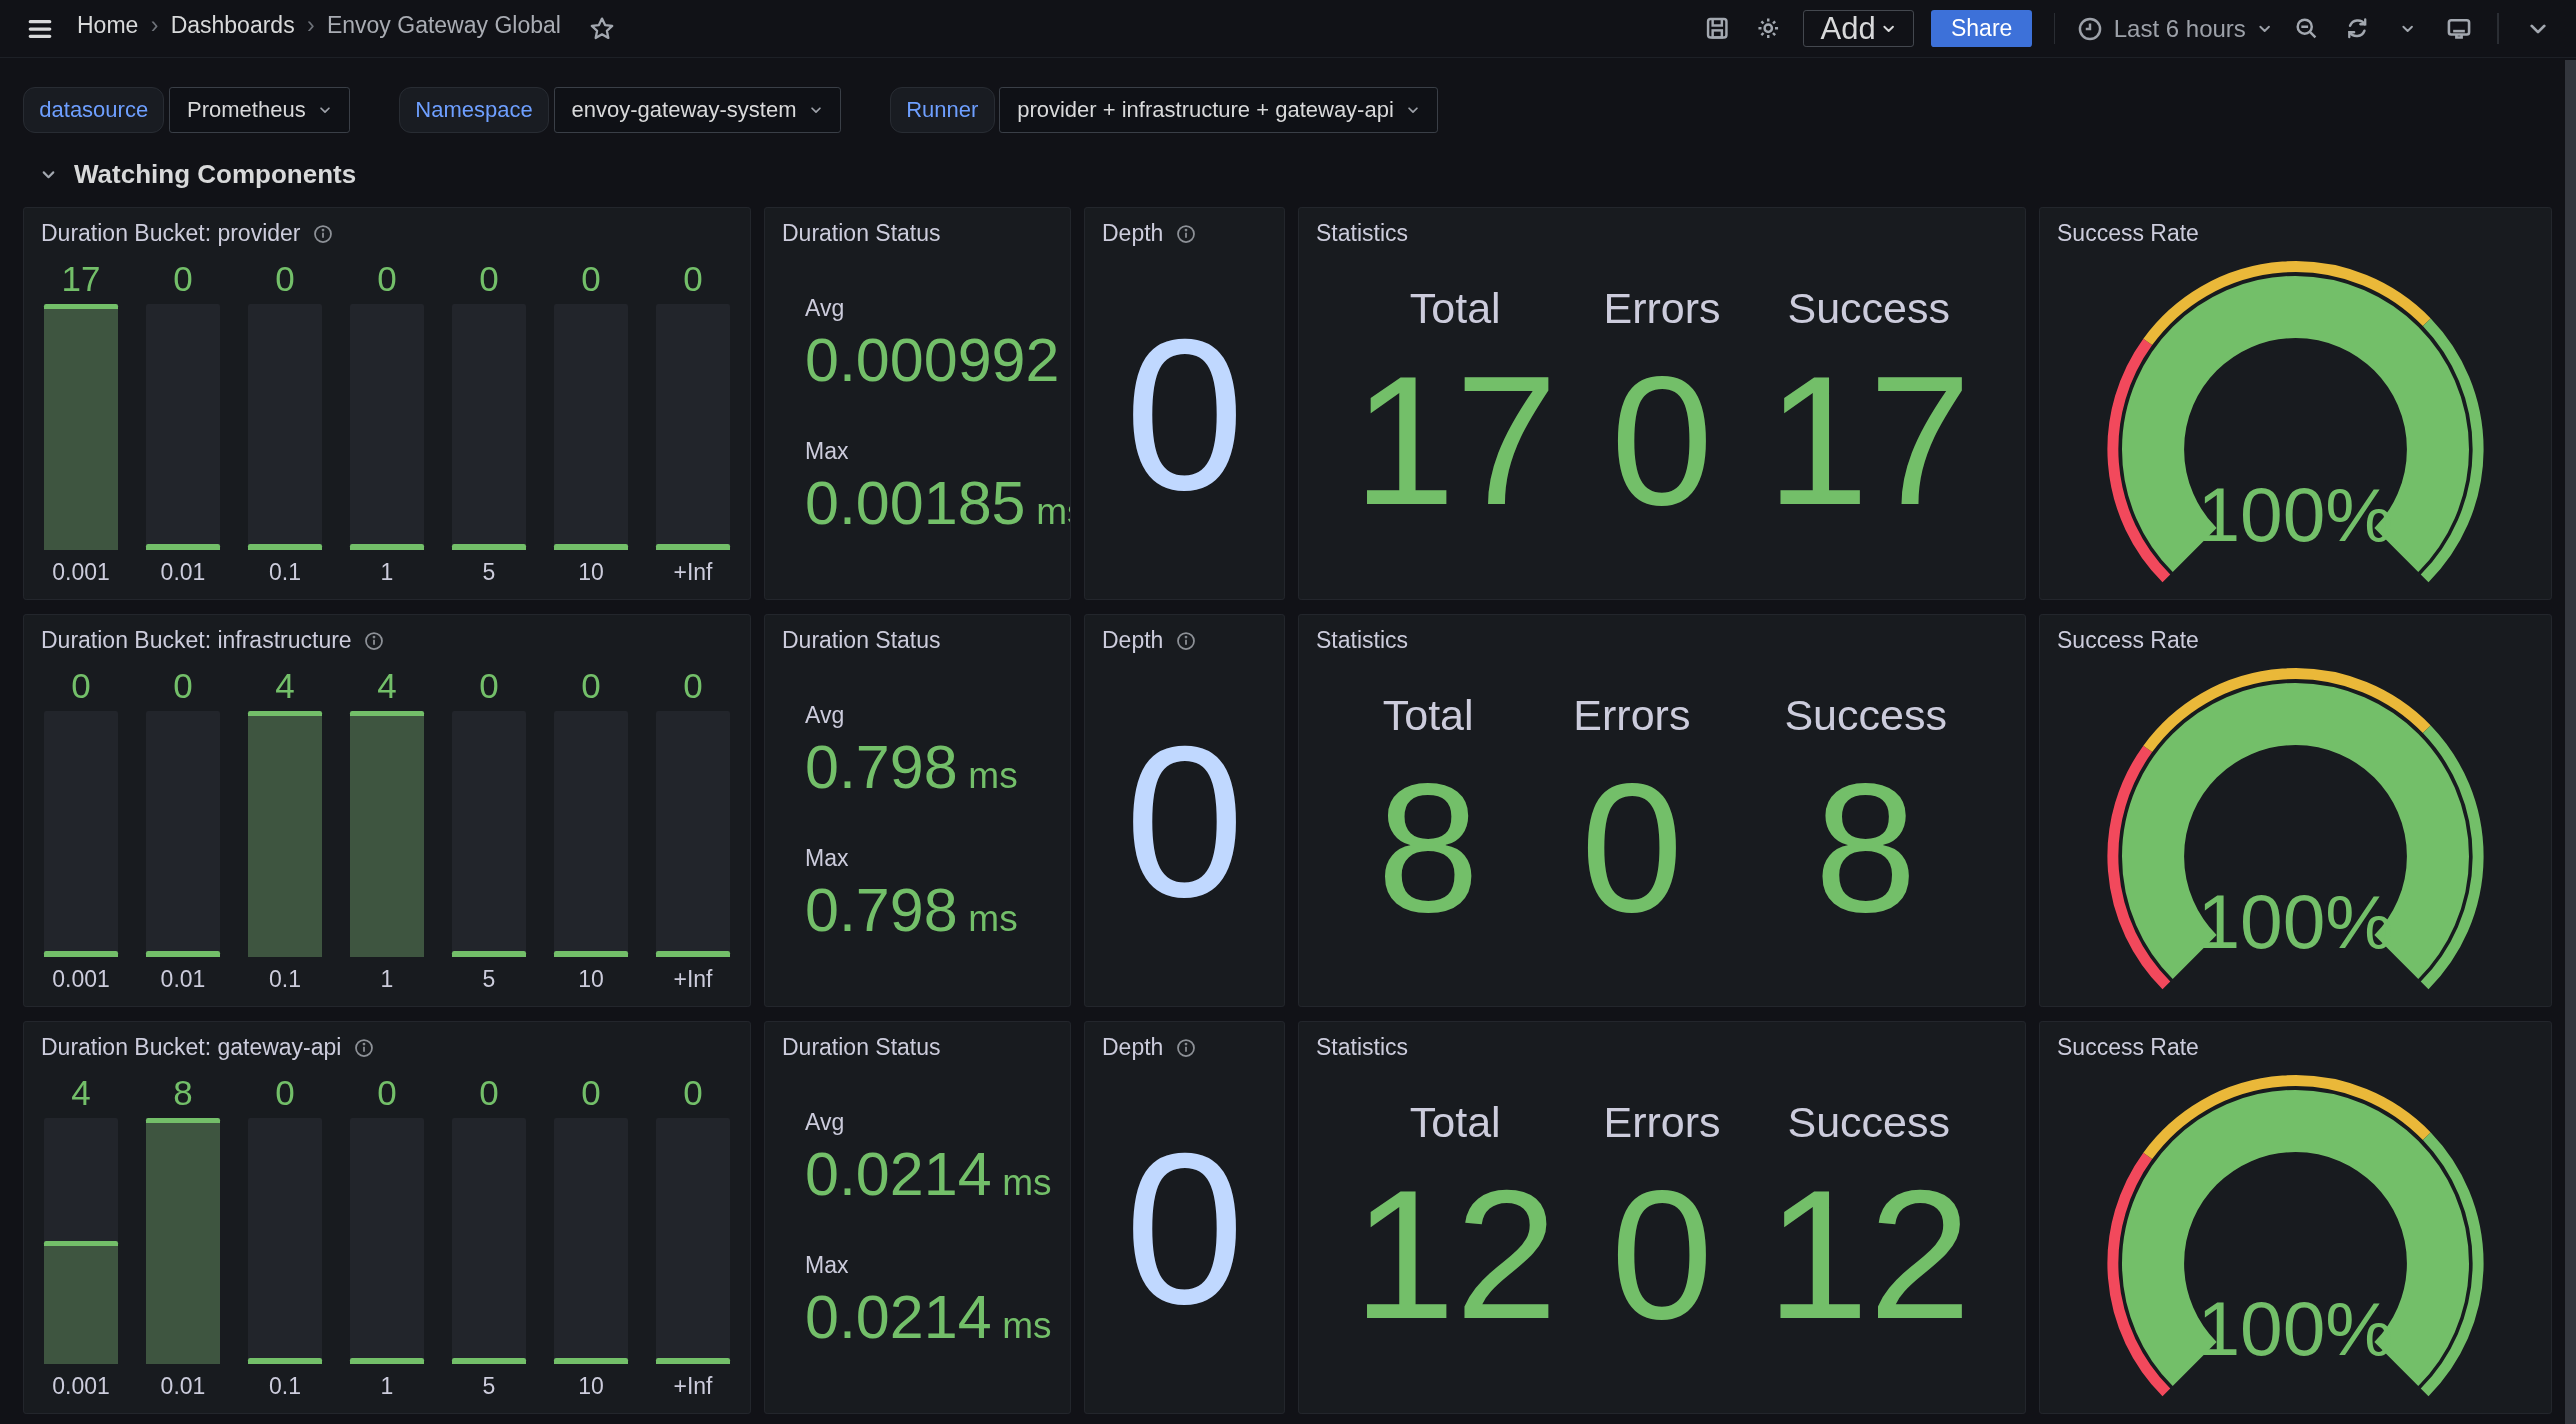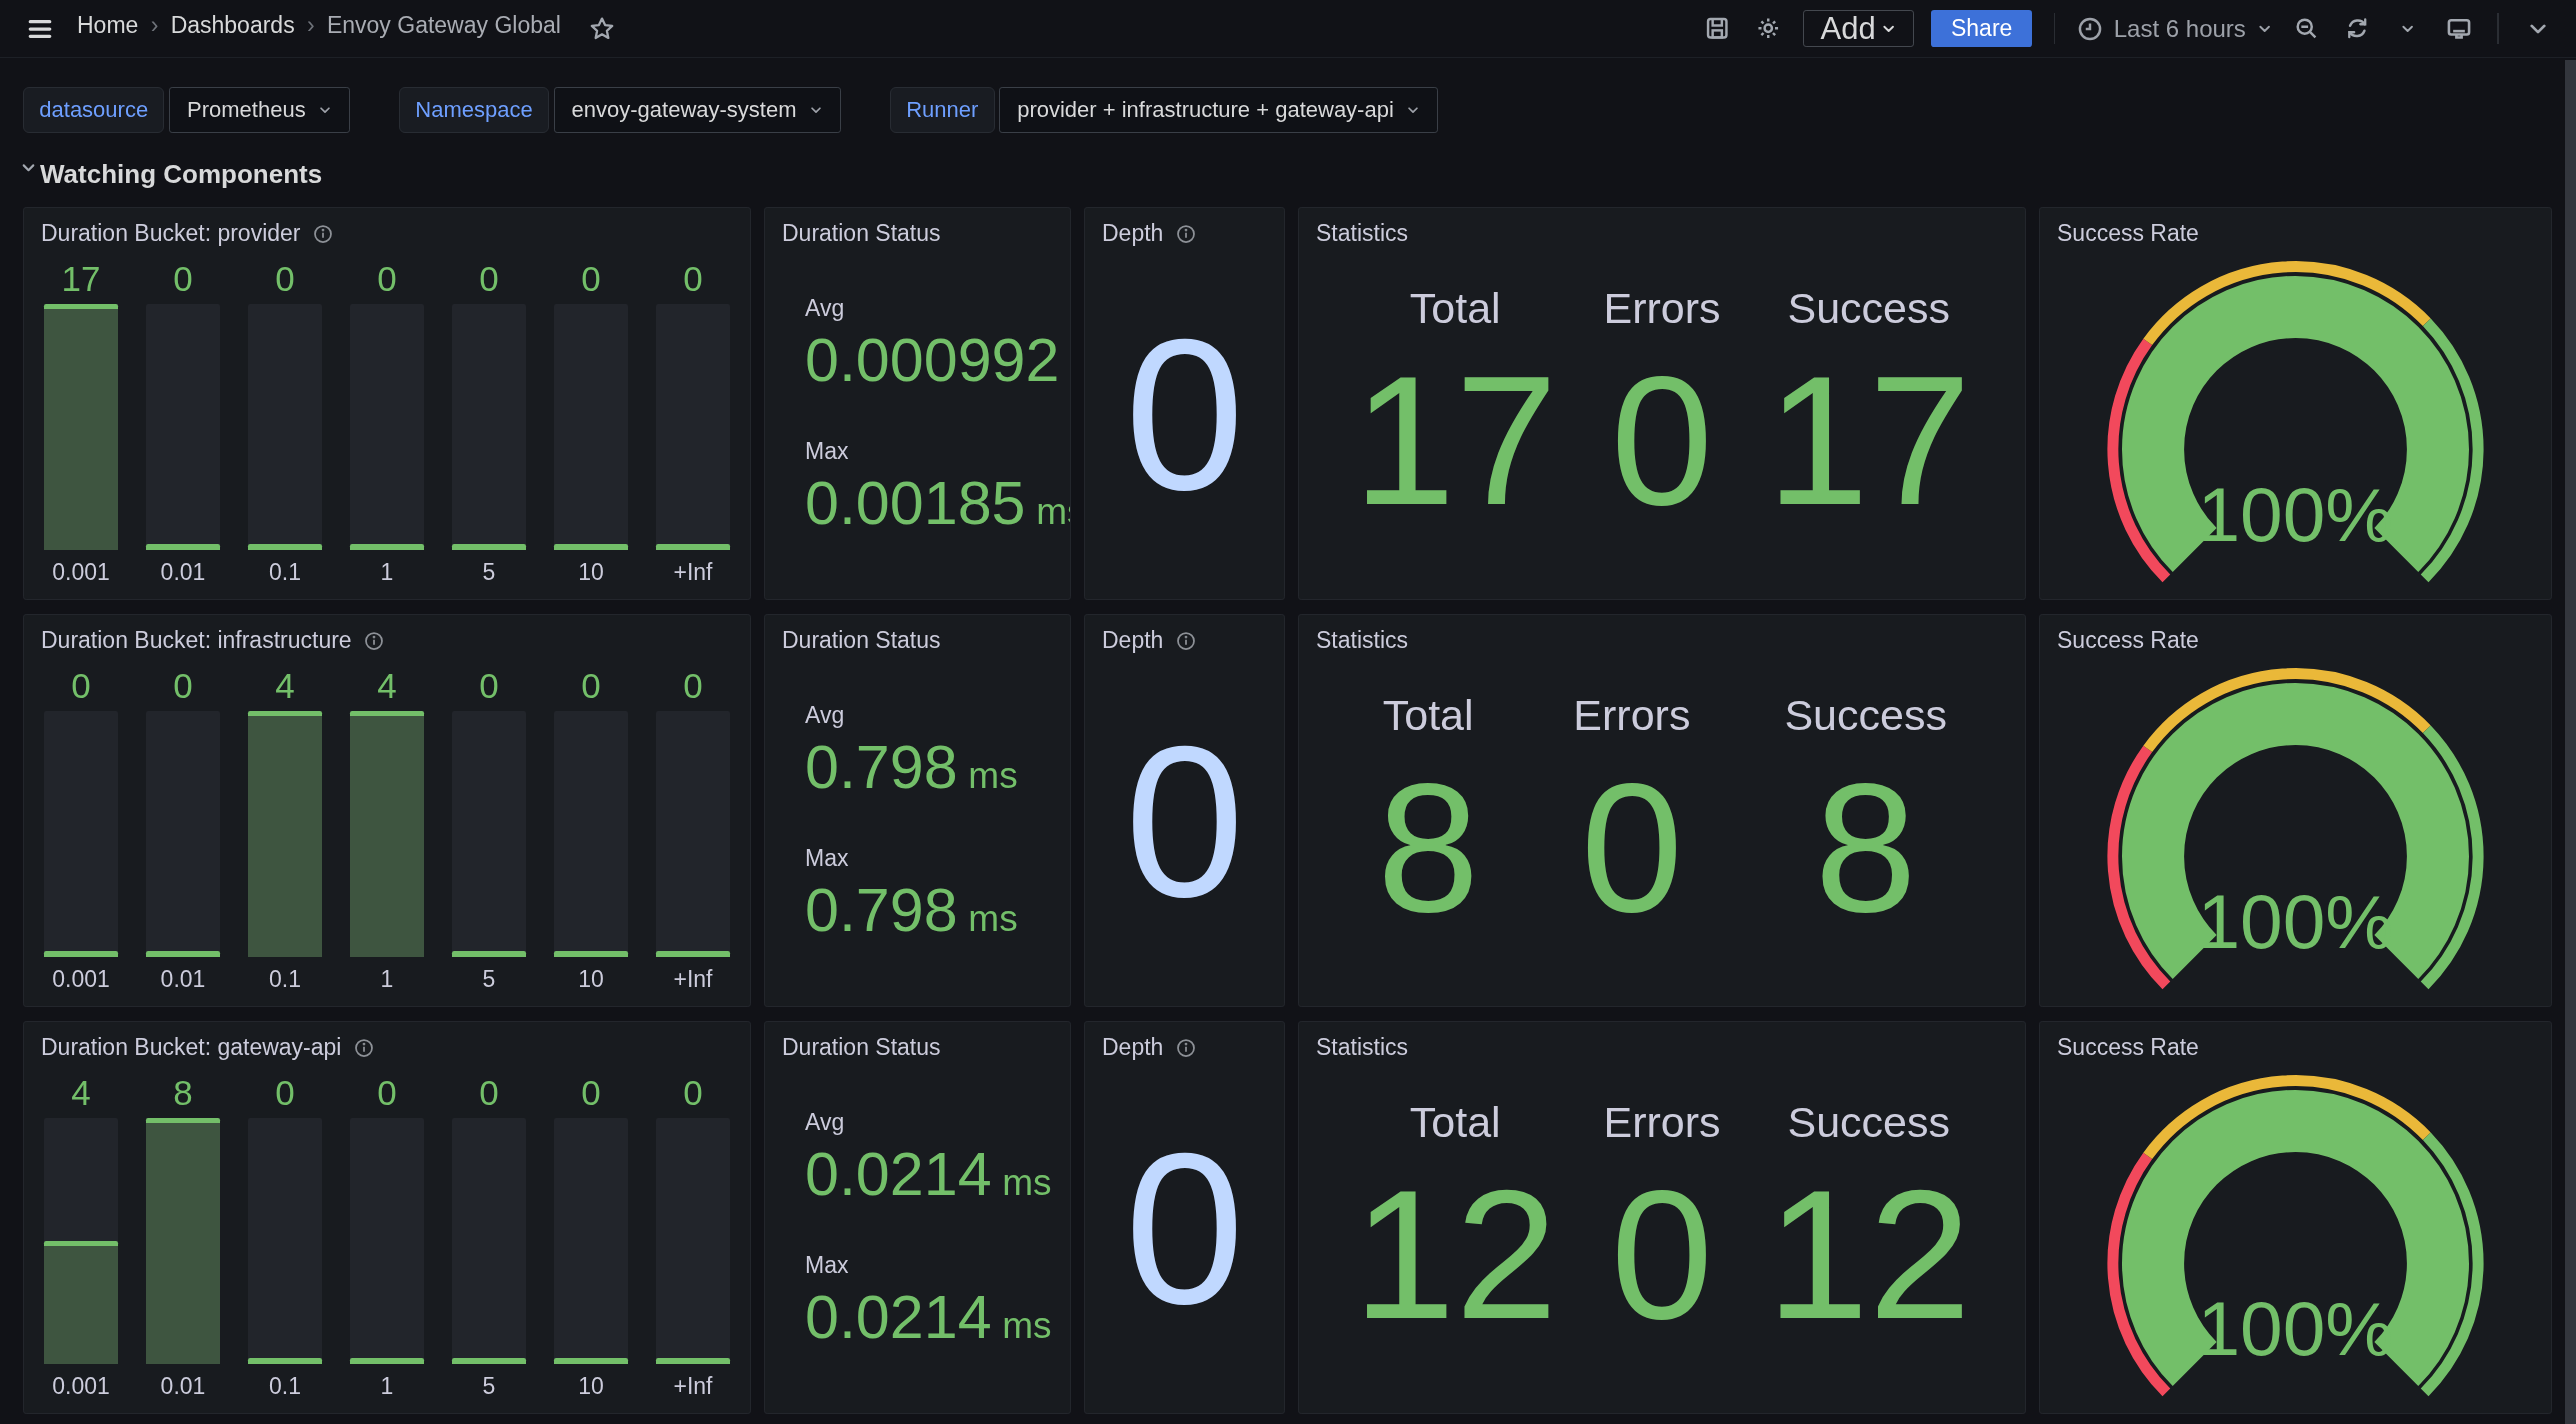--- a/index.html
+++ b/index.html
@@ -37,32 +37,32 @@
     background:#3D71D9; color:#FFFFFF; font-size:23px; font-weight:500; border:none; cursor:pointer;
   }
   .time-picker { display:flex; align-items:center; gap:10.7px; color:#9DA1A9; font-size:24px; cursor:pointer; }
   .time-picker .label { color:#9DA1A9; }
 
   
   .filters { display:flex; align-items:center; gap:49px; padding:29px 0 0 23px; }
   .filter-group { display:flex; align-items:stretch; gap:4.6px; }
   .filter-label {
     display:flex; align-items:center; height:46px; padding:0 15.3px;
-    background:#191C22; border:1.5px solid #282C33; border-radius:6px;
+    background:#191C22; border:1.5px solid #282C33; border-radius:12px;
     color:#6E9FFF; font-size:22px;
   }
   .filter-value {
     display:flex; align-items:center; gap:12.3px; height:46px; padding:0 17px;
     background:#0F1116; border:1.5px solid #3A3F47; border-radius:3.1px;
     color:#D8D9DA; font-size:22px; cursor:pointer;
   }
   .filter-value .chev { color:#9DA1A9; }
 
   
-  .section-header { display:flex; align-items:flex-start; gap:3px; padding:26px 0 0 20px; cursor:pointer; }
+  .section-header { display:flex; align-items:center; gap:17px; padding:26px 0 0 20px; cursor:pointer;margin-left:20px; }
   .section-header .chev { color:#A3A8B0; }
   .section-title { font-size:26px; font-weight:700; color:#D8D9DA; }
 
   
   .grid {
     display:grid; grid-template-columns:728px 307px 201px 728px 513px;
     grid-auto-rows:393px; gap:14px 13px; padding:17px 0 0 23px;
   }
   .panel {
     background:#181B1F; border:1.5px solid #23262C; border-radius:3.1px;

